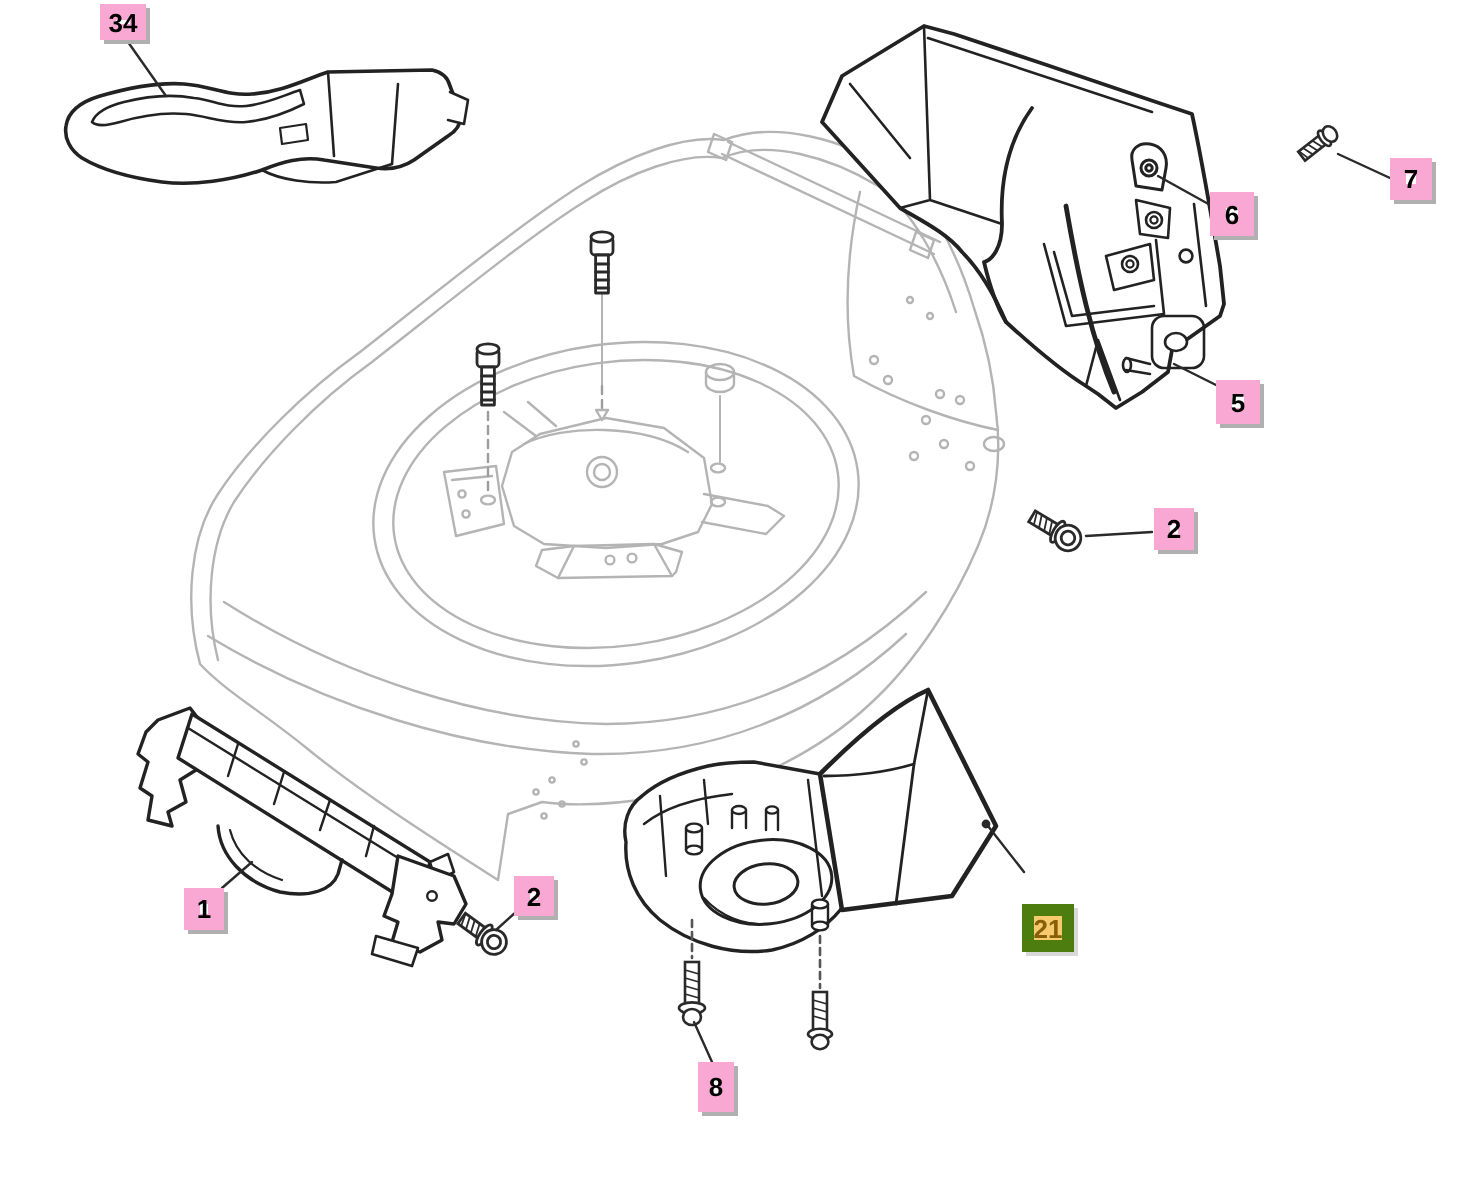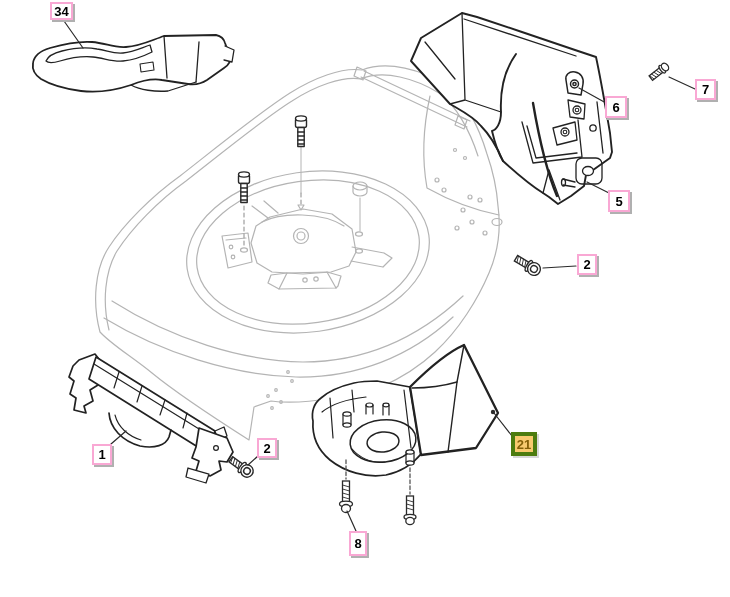--- a/index.html
+++ b/index.html
@@ -3,27 +3,28 @@
 <meta charset="utf-8">
 <style>
   html,body{margin:0;padding:0;background:#fff;}
   .stage{
     position:relative;width:730px;height:597px;background:#ffffff;
     font-family:"Liberation Sans", sans-serif;overflow:hidden;
   }
   .stage svg{position:absolute;left:0;top:0;}
   .callout{
     position:absolute;display:flex;align-items:center;justify-content:center;
-    box-sizing:border-box;background:#ffffff;border:2px solid #f9a8d4;
+    box-sizing:border-box;background:#ffffff;border:8px solid #f9a8d4;
     box-shadow:2px 2px 0 #b0b0b0;font-weight:bold;font-size:13px;color:#000;
     cursor:pointer;user-select:none;
   }
   .callout.highlight{
-    background:#f8ca6e;border:4px solid #4d7c0f;color:#856008;
+    background:#f8ca6e;border:6px solid #4d7c0f;color:#856008;
     box-shadow:2px 2px 0 #d8d8d8;
+    margin-top:20px;
   }
 </style>
 </head>
 <body>
 
 <div class="stage">
 
 <svg width="730" height="597" viewBox="0 0 730 597">
 
   <g stroke="#b4b4b4" stroke-width="1.2" fill="none" stroke-linecap="round" stroke-linejoin="round">

